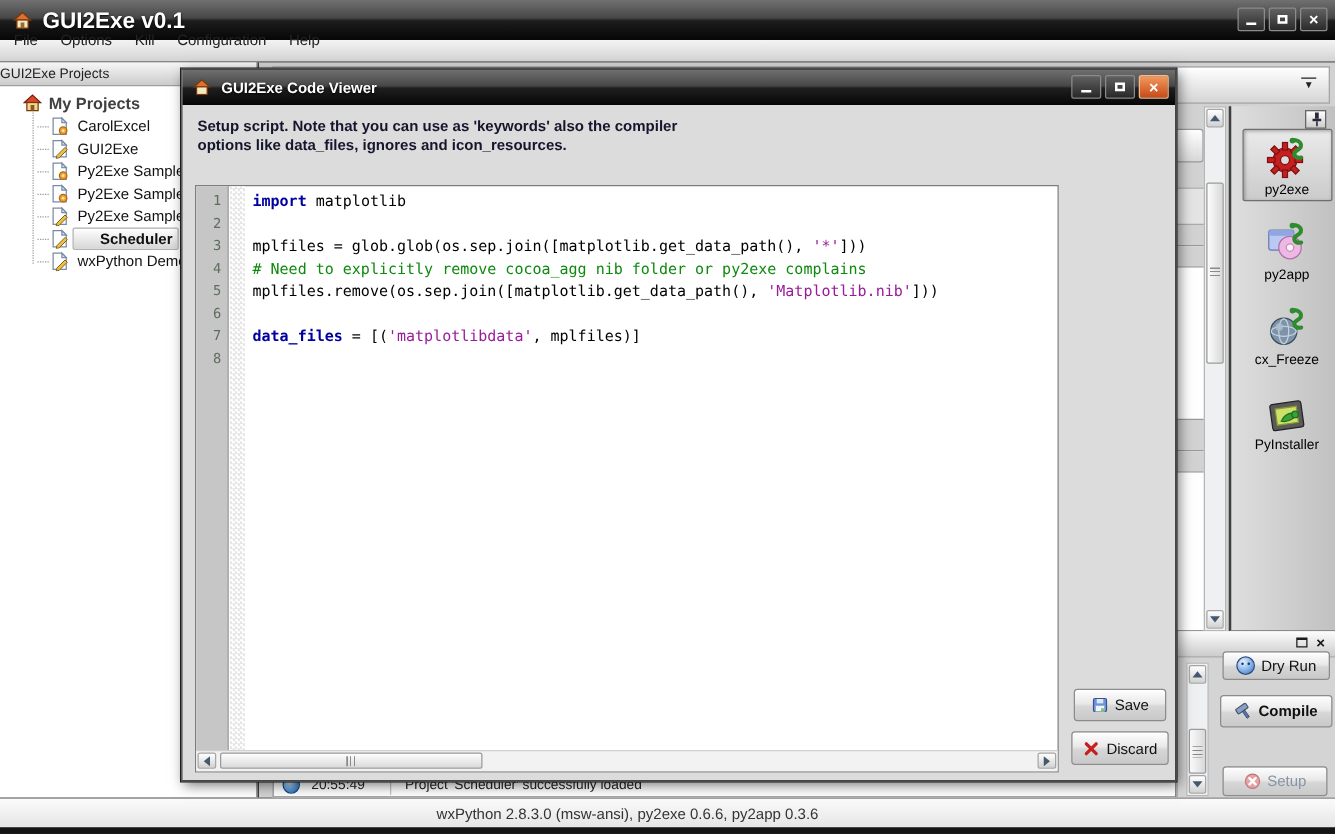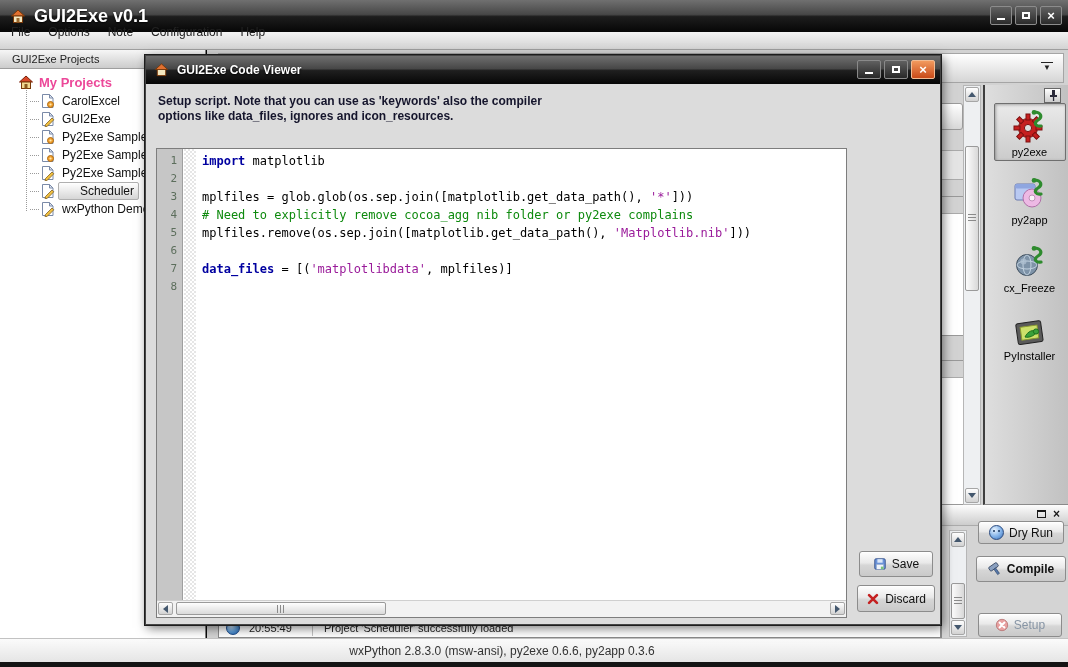--- a/index.html
+++ b/index.html
@@ -25,30 +25,30 @@
   .menubar{position:absolute;left:0;top:32px;width:1068px;height:18px;
     background:linear-gradient(#f3f3f3,#d3d3d3);border-bottom:1px solid #9e9e9e;
     display:flex;align-items:center;font-size:12px;color:#222;box-sizing:border-box;}
   .menu-item{padding:0 9px;height:36px;line-height:18px;}
   .menu-item:first-child{margin-left:2px;}
 
   
   .left-panel{position:absolute;left:0;top:50px;width:206px;height:588px;background:#fff;
     border-right:1px solid #7f7f7f;box-sizing:border-box;}
   .panel-header{height:18px;background:linear-gradient(#f6f6f6,#cccccc);
-    border-bottom:1px solid #9e9e9e;font-size:11px;color:#222;line-height:18px;padding-left:12px;}
+    border-bottom:1px solid #9e9e9e;font-size:11px;color:#222;line-height:18px;padding-left:0;}
   .tree{position:relative;height:568px;}
   .tree-vline{position:absolute;left:26px;top:14px;height:128px;border-left:1px dotted #9a9a9a;}
   .tree-row{position:absolute;display:flex;align-items:center;height:18px;}
   .tree-row .stub{width:9px;border-top:1px dotted #9a9a9a;margin-right:1px;}
-  .tree-root{left:18px;top:4px;font-size:13px;font-weight:bold;color:#ec4899;}
+  .tree-root{left:18px;top:4px;font-size:13px;font-weight:bold;color:#404040;}
   .tree-root .lbl{margin-left:5px;}
   .tree-item-lbl{font-size:12px;color:#111;padding:1px 4px;margin-left:3px;white-space:nowrap;}
   .tree-item-lbl.sel{background:linear-gradient(#ffffff,#d6d6d6);border:1px solid #b0b0b0;
-    border-radius:2px;font-weight:normal;padding-left:21px;}
+    border-radius:2px;font-weight:bold;padding-left:21px;}
   .icon15{width:15px;height:16px;flex:0 0 auto;}
 
   
   .main-area{position:absolute;left:207px;top:50px;width:861px;height:588px;background:#d2d2d2;}
   .toolbar-strip{position:absolute;left:218px;top:53px;width:846px;height:30px;
     background:linear-gradient(#ffffff,#d5d5d5);border:1px solid #a5a5a5;box-sizing:border-box;}
   .overflow-btn{position:absolute;right:10px;top:8px;width:12px;height:13px;text-align:center;}
   .overflow-btn .bar{height:0;border-top:1px solid #222;margin-bottom:1px;}
   .overflow-btn .chev{font-size:8px;color:#222;line-height:8px;}
   .obscured{position:absolute;box-sizing:border-box;}
@@ -171,21 +171,21 @@
         </div>
       <div class="wbtn">
           <span class="glyph-x">×</span>
         </div>
     </div>
   </div>
 
   <div class="menubar" id="menu-bar">
       <span class="menu-item">File</span>
       <span class="menu-item">Options</span>
-      <span class="menu-item">Note</span>
+      <span class="menu-item">Kill</span>
       <span class="menu-item">Configuration</span>
       <span class="menu-item">Help</span>
     </div>
 
   <div class="left-panel">
     <div class="panel-header">GUI2Exe Projects</div>
     <div class="tree" id="project-tree">
       <div class="tree-vline"></div>
       <div class="tree-row tree-root">
         <span class="icon16">

